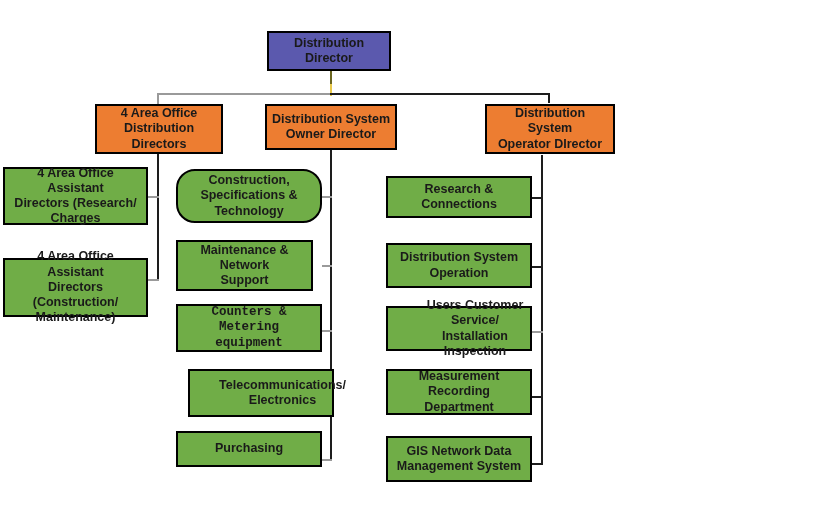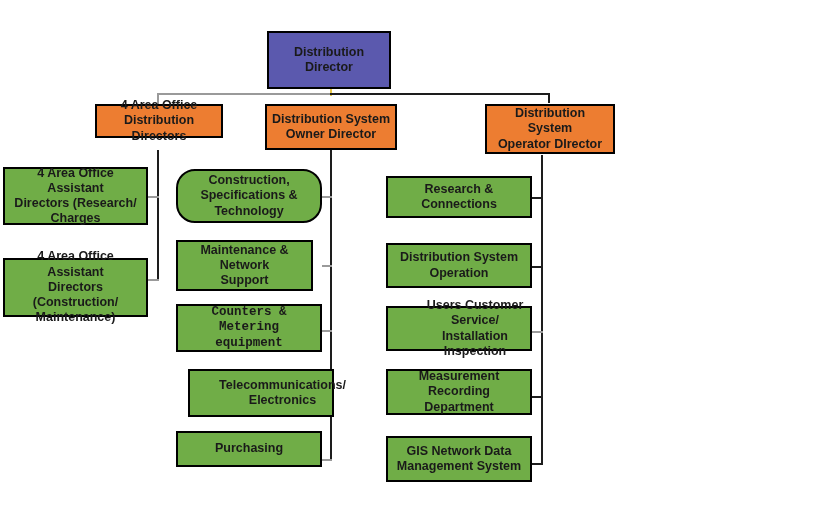--- a/index.html
+++ b/index.html
@@ -80,23 +80,23 @@
   <div class="conn h grey" style="left:322px; top:396px; width:10px;"></div>
   <div class="conn h grey" style="left:322px; top:459px; width:10px;"></div>
 
   <div class="conn v" style="left:541px; top:155px; height:310px;"></div>
   <div class="conn h" style="left:532px; top:197px; width:11px;"></div>
   <div class="conn h" style="left:532px; top:266px; width:11px;"></div>
   <div class="conn h grey" style="left:532px; top:331px; width:11px;"></div>
   <div class="conn h" style="left:532px; top:396px; width:11px;"></div>
   <div class="conn h" style="left:532px; top:463px; width:11px;"></div>
 
-  <div class="node root" style="left:267px; top:31px; width:124px; height:58px;">Distribution Director</div>
+  <div class="node root" style="left:267px; top:31px; width:124px; height:40px;">Distribution Director</div>
 
-  <div class="node level2" style="left:95px; top:104px; width:128px; height:34px;">4 Area Office
+  <div class="node level2" style="left:95px; top:104px; width:128px; height:50px;">4 Area Office
 Distribution Directors</div>
 
   <div class="node level2" style="left:265px; top:104px; width:132px; height:46px;">Distribution System
 Owner Director</div>
 
   <div class="node level2" style="left:485px; top:104px; width:130px; height:50px;">Distribution System
 Operator DIrector</div>
 
   <div class="node leaf" style="left:3px; top:167px; width:145px; height:58px;">4 Area Office Assistant
 Directors (Research/

